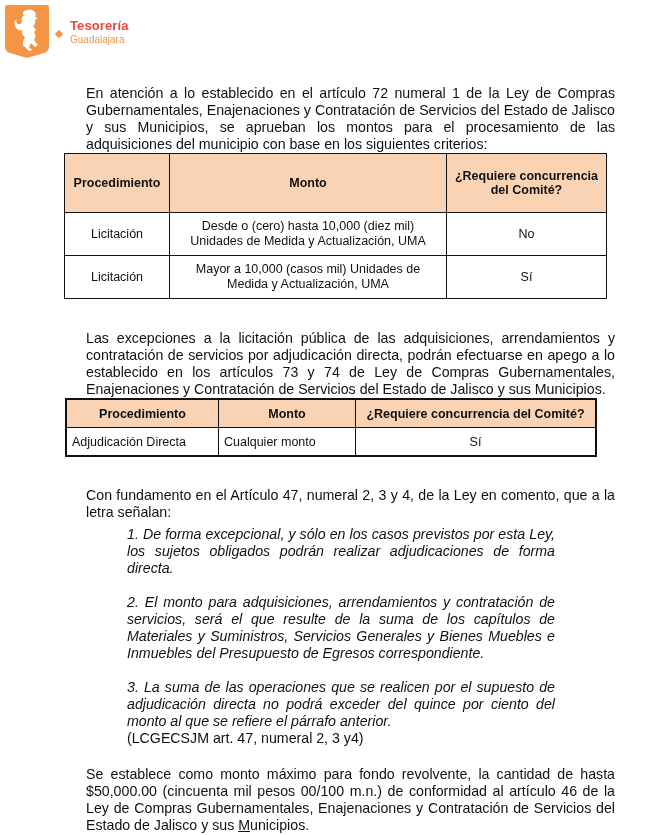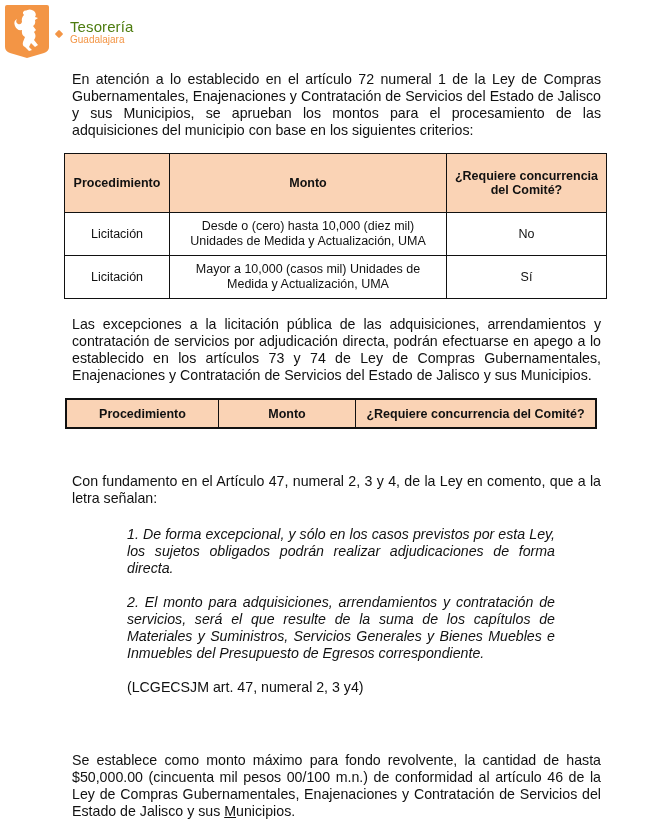--- a/index.html
+++ b/index.html
@@ -8,29 +8,29 @@
       font-family: "Liberation Sans", sans-serif; color: #111;
     }
     .logo-shield {
       position: absolute; left: 4px; top: 3px; width: 46px; height: 56px;
     }
     .brand-dot {
       position: absolute; left: 56px; top: 31px; width: 6px; height: 6px;
       background: #F39545; transform: rotate(45deg); border-radius: 1px;
     }
     .brand-title {
-      position: absolute; left: 70px; top: 18px; font-size: 15px; font-weight: normal;
-      color: #4d7c0f; letter-spacing: 0.1px;
+      position: absolute; left: 70px; top: 18px; font-size: 13px; font-weight: bold;
+      color: #ef4444; letter-spacing: 0.1px;
     }
     .brand-sub {
       position: absolute; left: 70px; top: 34px; font-size: 10px; color: #F39545;
     }
     .para {
       position: absolute; left: 72px; width: 529px; font-size: 14.2px; line-height: 17px;
-      text-align: justify; text-align-last: left; margin: 0;
+      text-align: justify; text-align-last: left; margin: 14px;
     }
     .quote {
       position: absolute; left: 123px; width: 428px; font-size: 14.2px; line-height: 17px;
       font-style: italic; text-align: justify; text-align-last: left; margin: 4px;
     }
     .quote-ref { font-style: normal; display: block; }
     table { border-collapse: collapse; position: absolute; padding-left: 27px; }
     .t1 { left: 64px; top: 153px; width: 543px; }
     .t1 th, .t1 td { border: 1px solid #111; font-size: 12.5px; text-align: center; padding: 0 4px; }
     .t1 th { background: #FAD3B5; font-weight: bold; height: 58px; }
@@ -81,24 +81,30 @@
 
 <p class="para" style="top:316px;">Las excepciones a la licitación pública de las adquisiciones, arrendamientos y contratación de servicios por adjudicación directa, podrán efectuarse en apego a lo establecido en los artículos 73 y 74 de Ley de Compras Gubernamentales, Enajenaciones y Contratación de Servicios del Estado de Jalisco y sus Municipios.</p>
 
 <table class="t2">
   <tbody>
       <tr>
     <th class="c1">Procedimiento</th>
     <th class="c2">Monto</th>
     <th>¿Requiere concurrencia del Comité?</th>
   </tr>
+  <tr>
+    <td>Adjudicación Directa</td>
+    <td>Cualquier monto</td>
+    <td class="center">Sí</td>
+  </tr>
 </tbody>
   </table>
 
 <p class="para" style="top:473px;">Con fundamento en el Artículo 47, numeral 2, 3 y 4, de la Ley en comento, que a la letra señalan:</p>
 
 <p class="quote" style="top:522px;">1. De forma excepcional, y sólo en los casos previstos por esta Ley, los sujetos obligados podrán realizar adjudicaciones de forma directa.</p>
 <p class="quote" style="top:590px;">2. El monto para adquisiciones, arrendamientos y contratación de servicios, será el que resulte de la suma de los capítulos de Materiales y Suministros, Servicios Generales y Bienes Muebles e Inmuebles del Presupuesto de Egresos correspondiente.</p>
 <div class="quote" style="top:675px;">
+  <span>3. La suma de las operaciones que se realicen por el supuesto de adjudicación directa no podrá exceder del quince por ciento del monto al que se refiere el párrafo anterior.</span>
   <span class="quote-ref">(LCGECSJM art. 47, numeral 2, 3 y4)</span>
 </div>
 
 <p class="para" style="top:752px;"><span>Se establece como monto máximo para fondo revolvente, la cantidad de hasta $50,000.00 (cincuenta mil pesos 00/100 m.n.) de conformidad al artículo 46 de la Ley de Compras Gubernamentales, Enajenaciones y Contratación de Servicios del Estado de Jalisco y sus </span><span class="u">M</span><span>unicipios.</span></p>
 
 </body></html>

